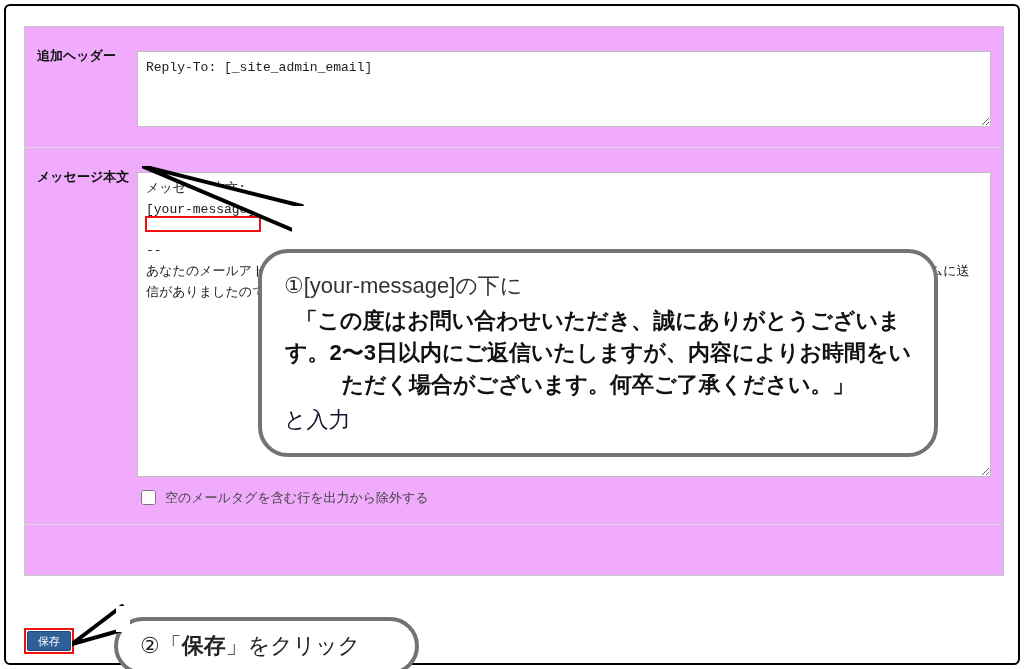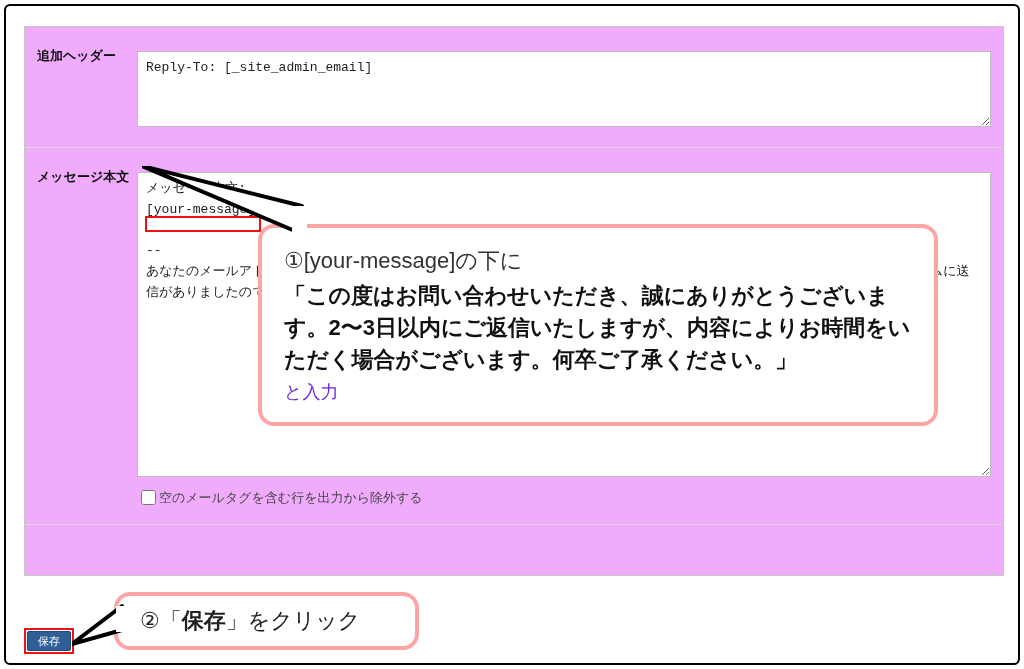--- a/index.html
+++ b/index.html
@@ -50,21 +50,21 @@
     font-size:13px;
     line-height:1.6;
     color:#222;
     background:#fff;
     border:1px solid #bdbdbd;
     padding:6px 8px;
     resize:vertical;
   }
   #additional-headers { height:76px; }
   #message-body { height:305px; white-space:pre-wrap; }
-  .chk-row { display:flex; align-items:center; font-size:13px; color:#444; margin-top:6px; }
+  .chk-row { display:flex; align-items:center; gap:6px; font-size:13px; color:#444; margin-top:6px; }
   .chk-row input { width:15px; height:15px; }
   #file-attach { height:60px; }
 
   
   .red-mark {
     position:absolute;
     left:8px; top:44px;
     width:116px; height:16px;
     border:2px solid #e11;
     pointer-events:none;
@@ -89,33 +89,34 @@
     border-radius:2px;
     cursor:pointer;
     line-height:1;
     padding:0;
   }
 
   
   .callout {
     position:absolute;
     background:#fff;
-    border:4px solid #fca5a5;
-    border-radius:16px;
+    border:4px solid #737373;
+    border-radius:30px;
     padding:18px 22px;
     z-index:5;
+    margin-top:25px;
   }
   .callout p { margin:0; }
   .c1 {
     left:252px; top:218px;
     width:680px;
   }
   .c1 .ln1 { font-size:22px; color:#333; margin-bottom:4px; }
-  .c1 .ln2 { font-size:22px; font-weight:700; color:#111; line-height:1.45; }
-  .c1 .ln3 { font-size:18px; color:#6d28d9; margin-top:4px; }
+  .c1 .ln2 { font-size:22px; font-weight:700; color:#111; line-height:1.45;text-align:center; }
+  .c1 .ln3 { font-size:22px; color:#0f172a; margin-top:4px; }
   .c2 {
     left:108px; top:586px;
     width:305px; height:58px;
     display:flex; align-items:center;
   }
   .c2 p { font-size:22px; color:#222; }
   .c2 .bold { font-weight:700; }
 
   
   .ptr { position:absolute; z-index:6; }

